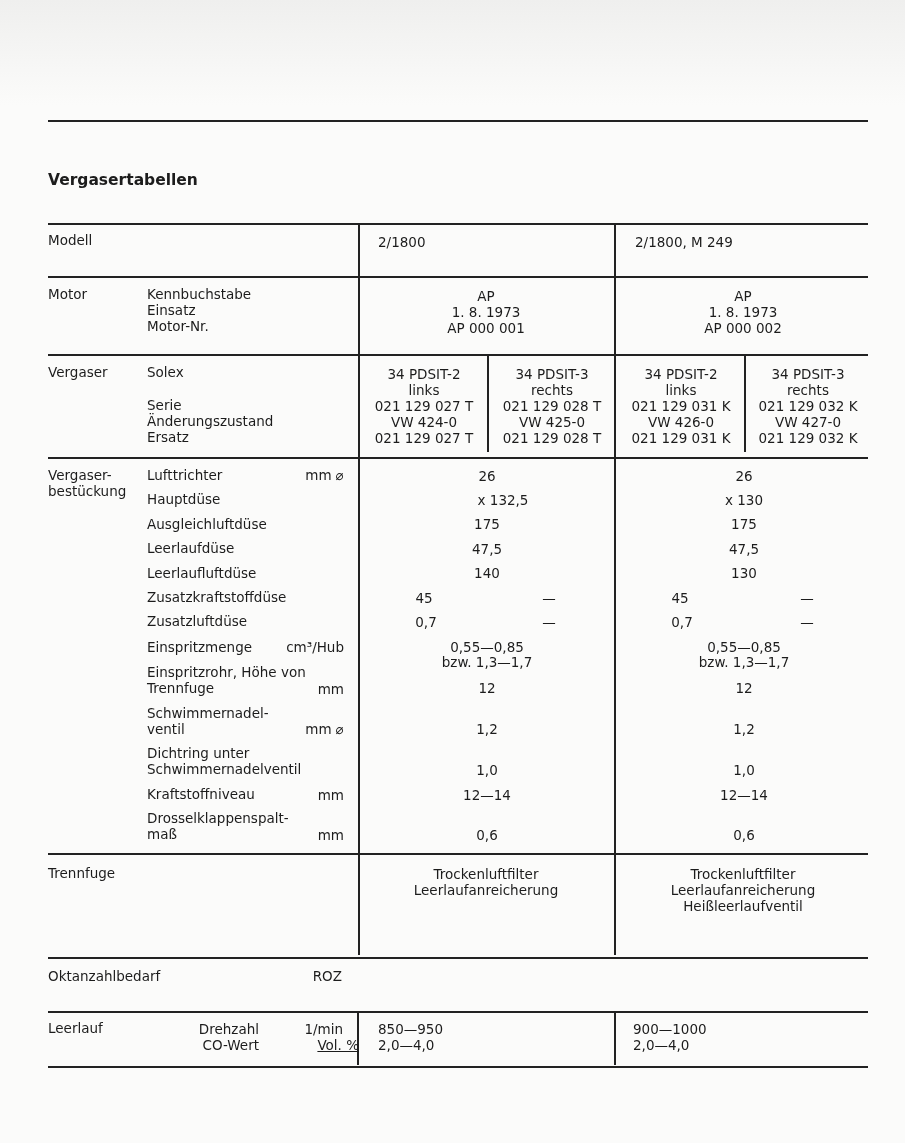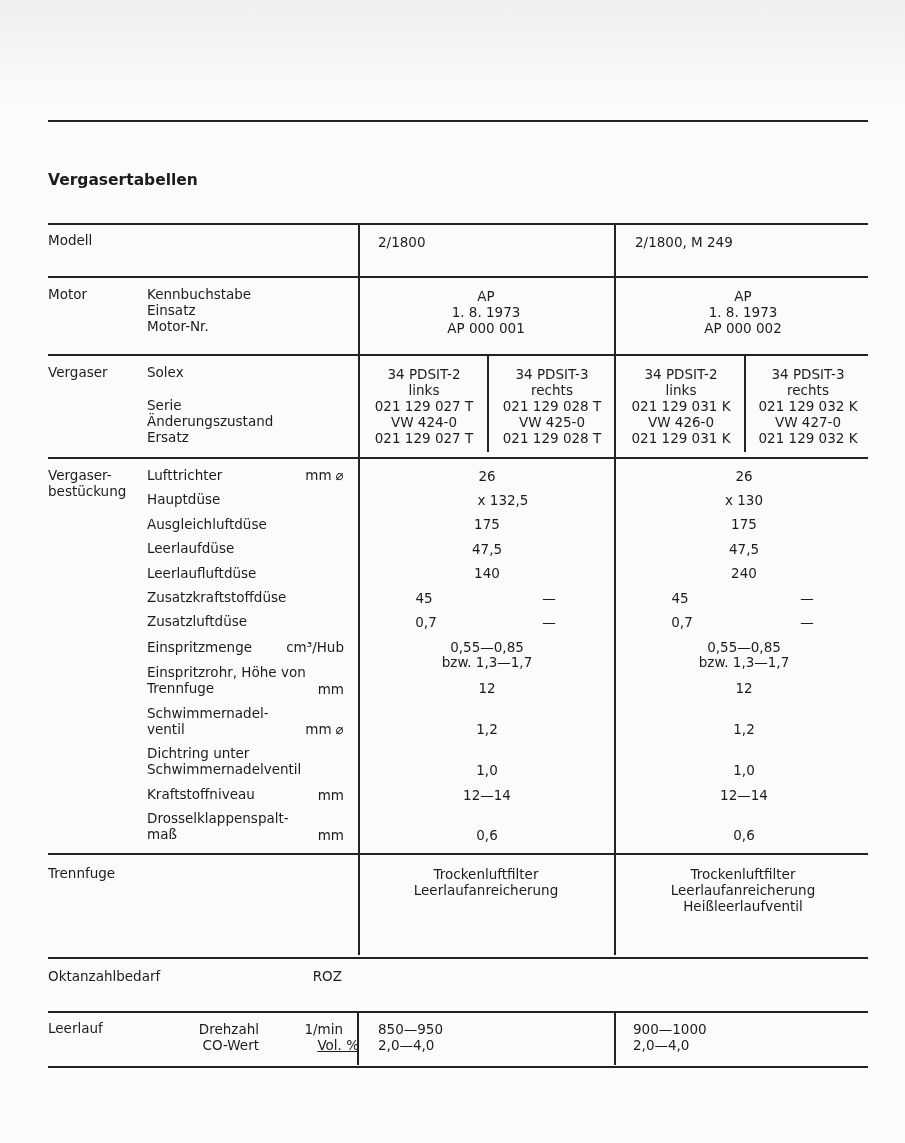--- a/index.html
+++ b/index.html
@@ -116,21 +116,21 @@
 <div class="t" style="left:147px;top:516px;">Ausgleichluftdüse</div>
 <div class="t c" style="left:487px;top:516px;">175</div>
 <div class="t c" style="left:744px;top:516px;">175</div>
 
 <div class="t" style="left:147px;top:540px;">Leerlaufdüse</div>
 <div class="t c" style="left:487px;top:541px;">47,5</div>
 <div class="t c" style="left:744px;top:541px;">47,5</div>
 
 <div class="t" style="left:147px;top:565px;">Leerlaufluftdüse</div>
 <div class="t c" style="left:487px;top:565px;">140</div>
-<div class="t c" style="left:744px;top:565px;">240</div>
+<div class="t c" style="left:744px;top:565px;">130</div>
 
 <div class="t" style="left:147px;top:589px;">Zusatzkraftstoffdüse</div>
 <div class="t c" style="left:424px;top:590px;">45</div>
 <div class="t c" style="left:549px;top:590px;">—</div>
 <div class="t c" style="left:680px;top:590px;">45</div>
 <div class="t c" style="left:807px;top:590px;">—</div>
 
 <div class="t" style="left:147px;top:613px;">Zusatzluftdüse</div>
 <div class="t c" style="left:426px;top:614px;">0,7</div>
 <div class="t c" style="left:549px;top:614px;">—</div>

